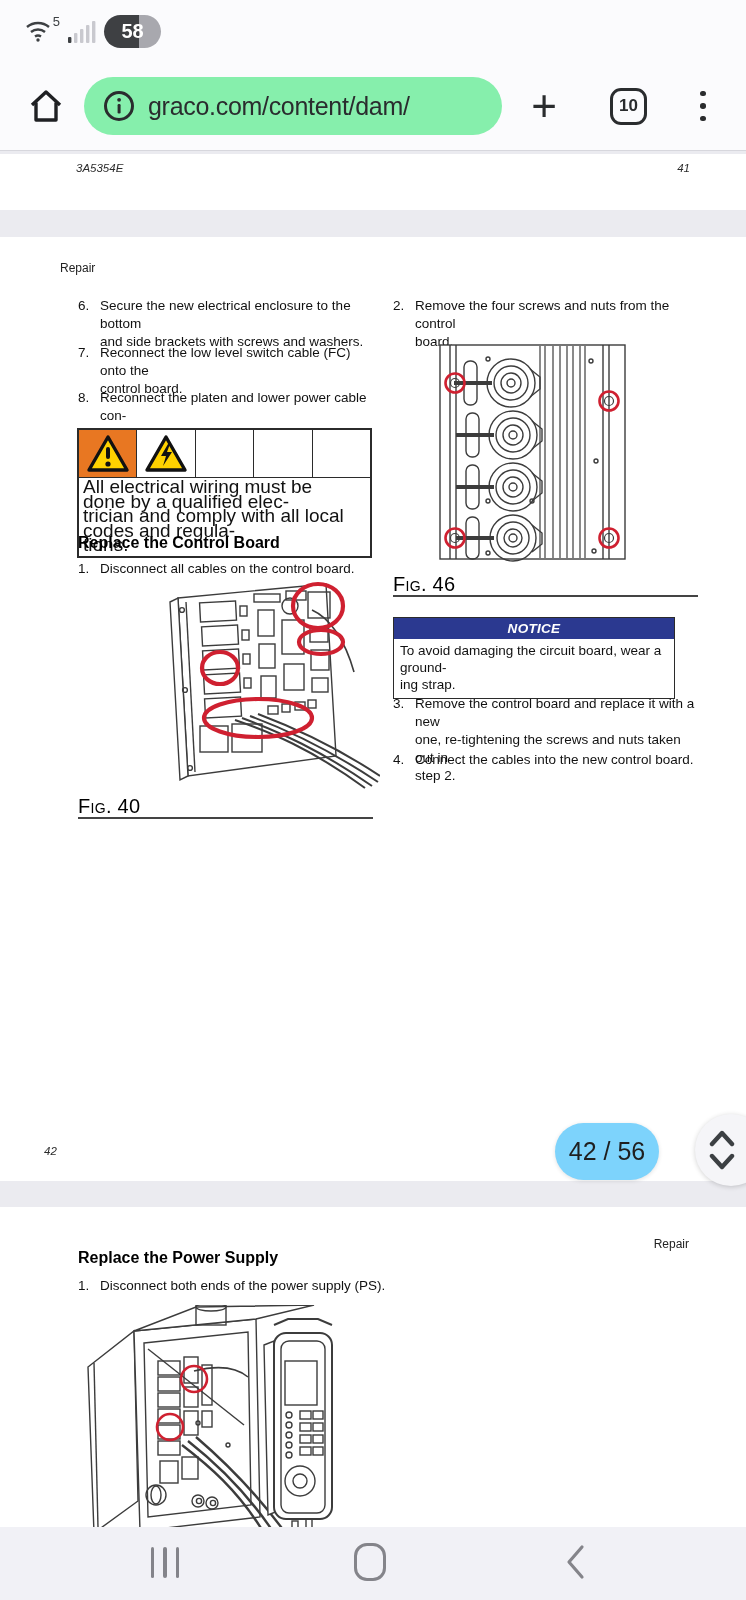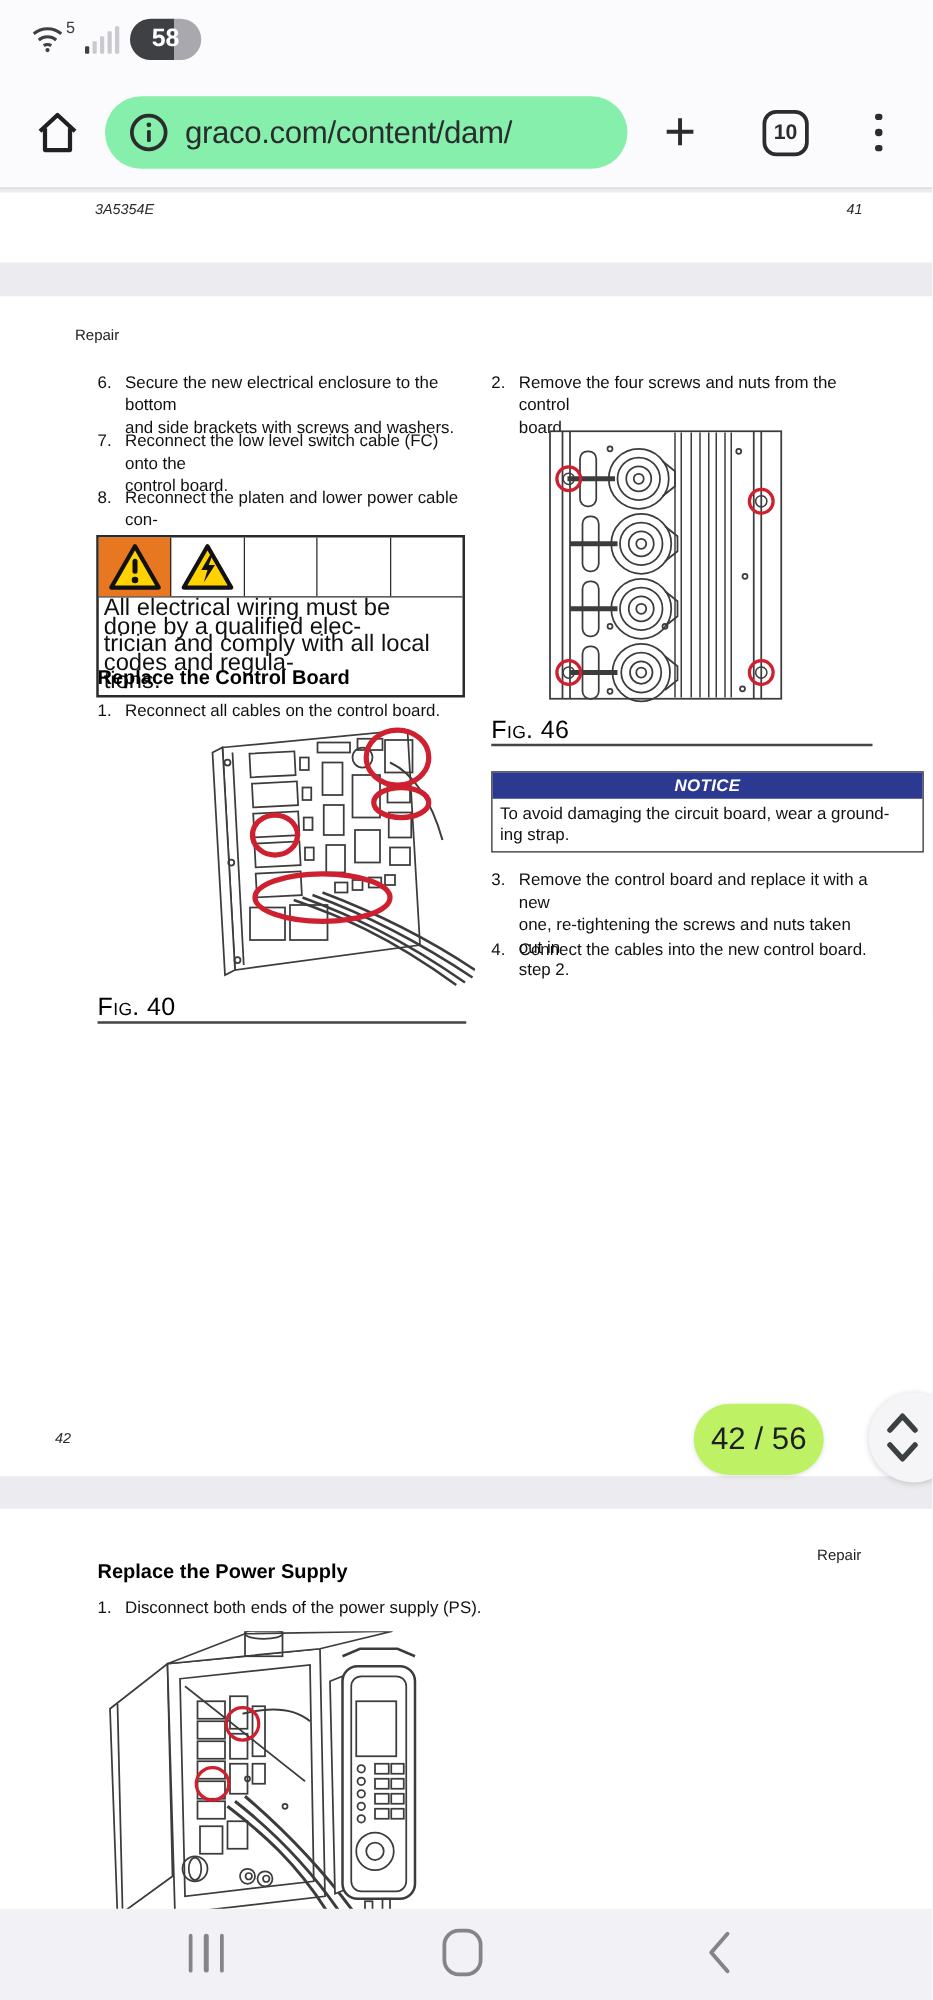--- a/index.html
+++ b/index.html
@@ -57,27 +57,27 @@
   .warn-cell { flex:1; border-right:1.5px solid #2b2b2b; display:flex; align-items:center; justify-content:center; }
   .warn-cell:last-child { border-right:none; }
   .warn-cell.orange { background:#e87722; }
   .warn-text { padding:2px 20px 3px 4px; font-size:19px; line-height:14.6px; color:#111; }
 
   
   .fig-label { position:absolute; font-weight:normal; font-size:20px; color:#000; font-variant:small-caps; letter-spacing:.3px; }
   .fig-rule { position:absolute; height:1.5px; background:#444; }
 
   
-  .notice-box { position:absolute; left:393px; top:380px; width:346px; border:1.8px solid #2b2b2b; background:#fff; }
+  .notice-box { position:absolute; left:393px; top:380px; width:282px; border:1.8px solid #2b2b2b; background:#fff; }
   .notice-head { height:21px; background:#2b3990; color:#fff; font-weight:bold; font-style:italic; font-size:13.5px;
     display:flex; align-items:center; justify-content:center; letter-spacing:.3px; }
   .notice-body { padding:3px 6px 5px 6px; font-size:13.5px; line-height:17px; color:#111; }
 
   
-  .page-pill { position:absolute; left:555px; top:972px; width:104px; height:57px; background:#bef264;
+  .page-pill { position:absolute; left:555px; top:972px; width:104px; height:57px; background:#7dd3fc;
     border-radius:29px; display:flex; align-items:center; justify-content:center;
     font-size:25px; color:#1f1f1f; box-shadow:0 1px 4px rgba(0,0,0,.12); }
   .scrub-btn { position:absolute; left:695px; top:963px; width:72px; height:72px; border-radius:50%;
     background:#f5f5f8; box-shadow:0 1px 5px rgba(0,0,0,.18);
     display:flex; flex-direction:column; align-items:flex-start; justify-content:center; gap:6px; padding-left:14px; }
 
   
   .nav-bar { position:absolute; top:1527px; left:0; width:746px; height:73px; background:#f1f1f6;
     display:flex; align-items:center; }
   .nav-btn { position:absolute; display:flex; align-items:center; justify-content:center; width:60px; height:60px; top:5px; }
@@ -194,21 +194,21 @@
       </div>
       <div class="warn-text pre">All electrical wiring must be done by a qualified elec-
 trician and comply with all local codes and regula-
 tions.</div>
     </div>
 
     <div class="sec-head" style="left:78px; top:297px;">Replace the Control Board</div>
 
     <div class="step" style="left:78px; top:323px; width:300px;">
       <span class="num">1.</span>
-      <span class="pre">Reconnect all cables on the control board.</span>
+      <span class="pre">Disconnect all cables on the control board.</span>
     </div>
 
     <svg class="figsvg" style="left:140px; top:343px;" width="240" height="212" viewBox="0 0 240 212" fill="none" stroke="#3c3c3c" stroke-width="1.4">
       <polygon points="38,18 186,4 196,176 48,196" fill="#fff"></polygon>
       <polygon points="30,22 38,18 48,196 40,200" fill="#fff"></polygon>
       <line x1="46" y1="22" x2="55" y2="192"></line>
       <circle cx="42" cy="30" r="2.4"></circle>
         <circle cx="45" cy="110" r="2.4"></circle>
         <circle cx="50" cy="188" r="2.4"></circle>
       <rect x="60" y="22" width="36" height="19" transform="rotate(-3 78 31)"></rect>

